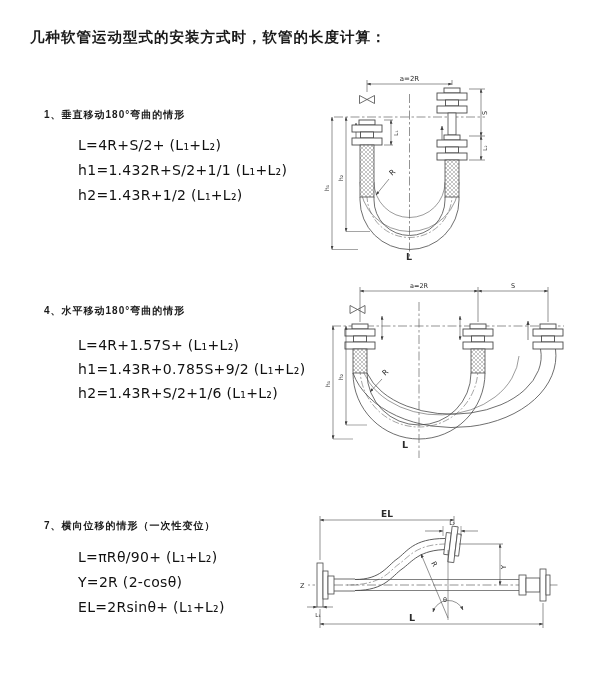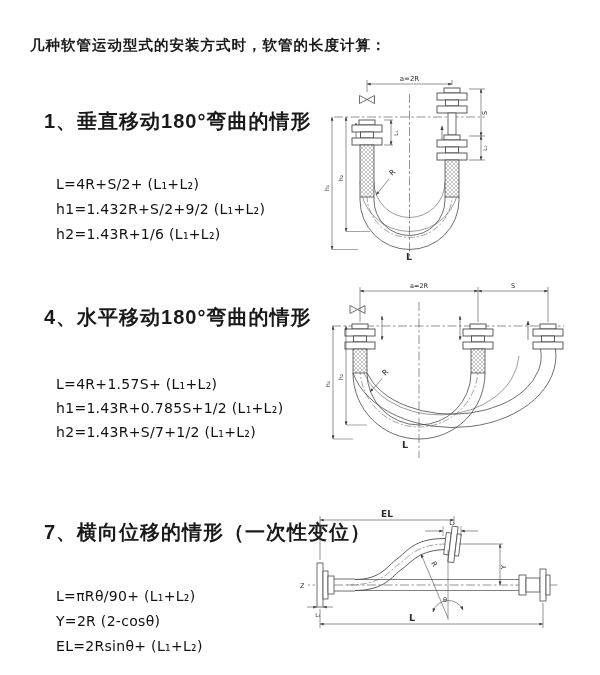--- a/index.html
+++ b/index.html
@@ -1,52 +1,52 @@
 <!DOCTYPE html>
 <html><head>
 <meta charset="utf-8">
 <style>
   html,body{margin:0;padding:0;}
   body{
     width:600px;height:675px;position:relative;background:#ffffff;
     font-family:"Liberation Sans","DejaVu Sans",sans-serif;color:#1a1a1a;overflow:hidden;
   }
   .page-title{
-    position:absolute;left:30px;top:36px;width:560px;
+    position:absolute;left:30px;top:28px;width:560px;
     font-size:14.5px;font-weight:700;letter-spacing:1px;
   }
   .sec-heading{
-    position:absolute;left:44px;font-size:20px;font-weight:700;letter-spacing:1px;
+    position:absolute;left:44px;font-size:10px;font-weight:700;letter-spacing:1px;
   }
   .formula{
-    position:absolute;left:56px;font-size:14px;letter-spacing:.3px;
-    font-family:"DejaVu Sans","Liberation Sans",sans-serif;color:#111;margin-top:39px;
+    position:absolute;left:78px;font-size:14px;letter-spacing:.3px;
+    font-family:"DejaVu Sans","Liberation Sans",sans-serif;color:#111;
   }
   svg.diagram{position:absolute;}
   svg text{
     fill:#2b2b2b;stroke:none;
     font-family:"DejaVu Sans","Liberation Sans",sans-serif;
   }
   .dimlabel{font-size:6px;}
   .biglabel{font-size:9.5px;font-weight:bold;}
 </style>
 </head>
 <body>
 
 <div class="page-title">几种软管运动型式的安装方式时，软管的长度计算：</div>
 
 <div class="sec-heading" style="top:108px">1、垂直移动180°弯曲的情形</div>
 <div class="formula" style="top:137px">L=4R+S/2+ (L₁+L₂)</div>
-<div class="formula" style="top:162px">h1=1.432R+S/2+9/2 (L₁+L₂)</div>
-<div class="formula" style="top:187px">h2=1.43R+1/6 (L₁+L₂)</div>
+<div class="formula" style="top:162px">h1=1.432R+S/2+1/1 (L₁+L₂)</div>
+<div class="formula" style="top:187px">h2=1.43R+1/2 (L₁+L₂)</div>
 
 <div class="sec-heading" style="top:304px">4、水平移动180°弯曲的情形</div>
 <div class="formula" style="top:337px">L=4R+1.57S+ (L₁+L₂)</div>
-<div class="formula" style="top:361px">h1=1.43R+0.785S+1/2 (L₁+L₂)</div>
-<div class="formula" style="top:385px">h2=1.43R+S/7+1/2 (L₁+L₂)</div>
+<div class="formula" style="top:361px">h1=1.43R+0.785S+9/2 (L₁+L₂)</div>
+<div class="formula" style="top:385px">h2=1.43R+S/2+1/6 (L₁+L₂)</div>
 
 <div class="sec-heading" style="top:519px">7、横向位移的情形（一次性变位）</div>
 <div class="formula" style="top:549px">L=πRθ/90+ (L₁+L₂)</div>
 <div class="formula" style="top:574px">Y=2R (2-cosθ)</div>
 <div class="formula" style="top:599px">EL=2Rsinθ+ (L₁+L₂)</div>
 
 <svg class="diagram" style="left:312px;top:70px" width="285" height="192" viewBox="0 0 285 192">
   <defs>
     <pattern id="br1" width="4" height="4" patternUnits="userSpaceOnUse">
       <rect width="4" height="4" fill="#fff"></rect>

